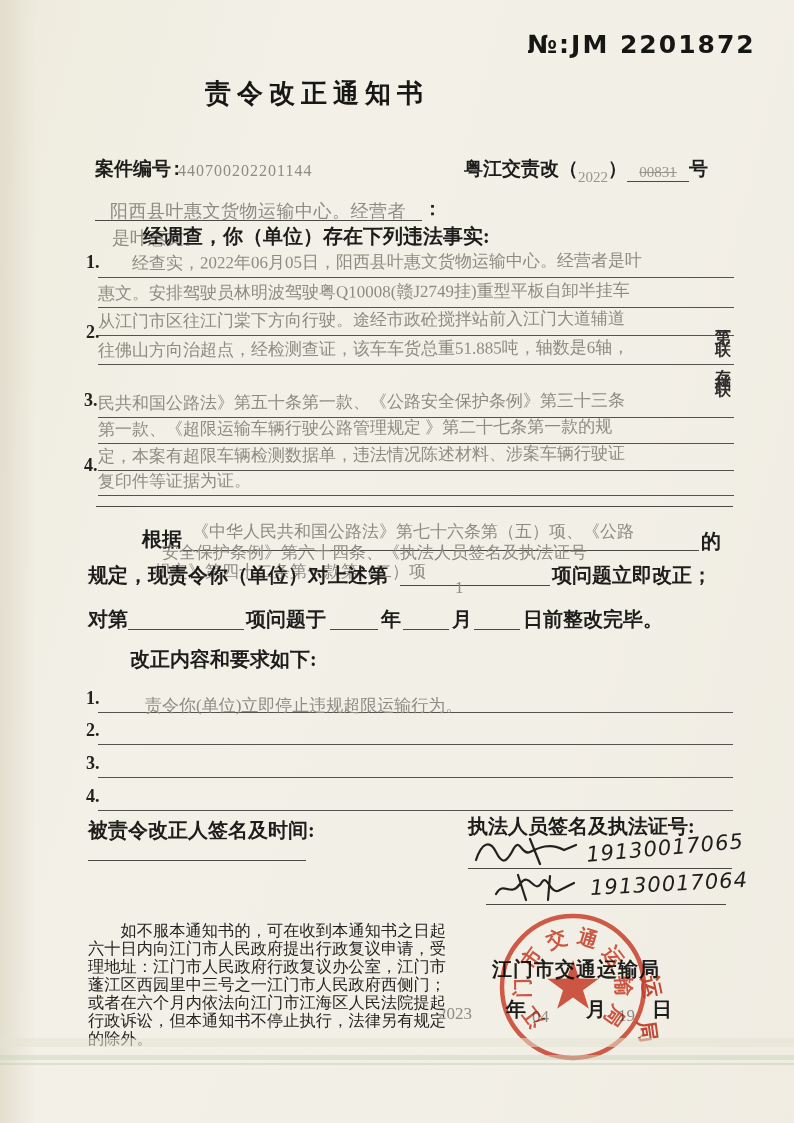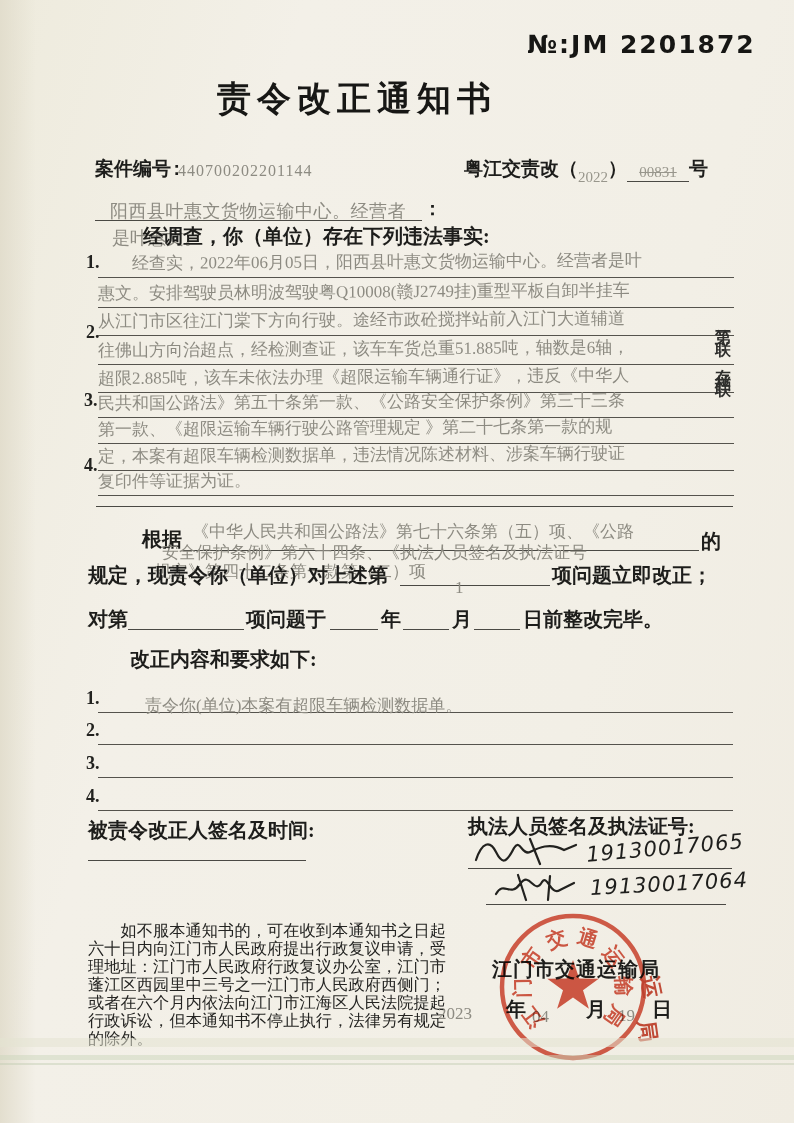--- a/index.html
+++ b/index.html
@@ -5,21 +5,21 @@
   html,body{margin:0;padding:0;background:#888;}
   .page{
     position:relative;width:794px;height:1123px;margin:0 auto;overflow:hidden;
     background:linear-gradient(105deg,#eeebdd 0%,#f3f0e8 28%,#f2efe6 70%,#f0ece2 100%);
     font-family:"Liberation Serif","DejaVu Serif",serif;color:#1b1b19;
   }
   .page::before{content:"";position:absolute;left:0;top:0;bottom:0;width:36px;
     background:linear-gradient(90deg,rgba(224,219,202,.85),rgba(224,219,202,0));pointer-events:none;}
   .abs{position:absolute;}
   .serial{font-family:"DejaVu Sans",sans-serif;font-size:25px;font-weight:600;letter-spacing:2px;color:#161614;}
-  .title{width:634px;text-align:center;font-size:34px;font-weight:700;letter-spacing:6px;color:#171715;padding-left:40px;}
+  .title{width:634px;text-align:center;font-size:26px;font-weight:700;letter-spacing:6px;color:#171715;}
   .printed{font-size:19px;font-weight:600;color:#1d1d1b;white-space:nowrap;}
   .printed-lg{font-size:20px;font-weight:600;color:#1d1d1b;white-space:nowrap;}
   .gray{color:#8d8b82;font-size:17px;white-space:nowrap;}
   .gray-sm{color:#98968c;font-size:15px;white-space:nowrap;}
   .rule{border-bottom:1.5px solid #4a4944;}
   .facts-row{left:98px;width:636px;height:27px;border-bottom:1.4px solid #55534d;overflow:visible;}
   .facts-row .gray{display:block;transform:rotate(-0.35deg);}
   .item-num{font-size:18px;font-weight:600;color:#22221f;}
   .corr-row{left:98px;width:635px;height:22px;border-bottom:1.4px solid #55534d;}
   .sig-num{font-family:"DejaVu Sans",sans-serif;font-style:italic;font-size:21px;color:#1e1e1c;letter-spacing:1px;white-space:nowrap;}
@@ -61,23 +61,20 @@
     </div>
   <div class="abs facts-row" style="top:280px;">
       <span class="gray">惠文。安排驾驶员林明波驾驶粤Q10008(赣J2749挂)重型平板自卸半挂车</span>
     </div>
   <div class="abs facts-row" style="top:308px;">
       <span class="gray">从江门市区往江门棠下方向行驶。途经市政砼搅拌站前入江门大道辅道</span>
     </div>
   <div class="abs facts-row" style="top:337px;">
       <span class="gray">往佛山方向治超点，经检测查证，该车车货总重51.885吨，轴数是6轴，</span>
     </div>
-  <div class="abs facts-row" style="top:365px;">
-      <span class="gray">超限2.885吨，该车未依法办理《超限运输车辆通行证》，违反《中华人</span>
-    </div>
   <div class="abs facts-row" style="top:390px;">
       <span class="gray">民共和国公路法》第五十条第一款、《公路安全保护条例》第三十三条</span>
     </div>
   <div class="abs facts-row" style="top:416px;">
       <span class="gray">第一款、《超限运输车辆行驶公路管理规定 》第二十七条第一款的规</span>
     </div>
   <div class="abs facts-row" style="top:443px;">
       <span class="gray">定，本案有超限车辆检测数据单，违法情况陈述材料、涉案车辆行驶证</span>
     </div>
   <div class="abs facts-row" style="top:468px;">
@@ -103,21 +100,21 @@
   <div class="abs rule" style="left:330px;top:604px;width:48px;height:25px;"></div>
   <div class="abs printed-lg" style="left:381px;top:606px;">年</div>
   <div class="abs rule" style="left:403px;top:604px;width:46px;height:25px;"></div>
   <div class="abs printed-lg" style="left:452px;top:606px;">月</div>
   <div class="abs rule" style="left:474px;top:604px;width:46px;height:25px;"></div>
   <div class="abs printed-lg" style="left:523px;top:606px;">日前整改完毕。</div>
 
   <div class="abs printed-lg" style="left:130px;top:646px;">改正内容和要求如下:</div>
   <div class="abs item-num" style="left:86px;top:688px;">1.</div>
   <div class="abs corr-row" style="top:690px;"></div>
-  <div class="abs gray" style="left:145px;top:694px;">责令你(单位)本案有超限车辆检测数据单。</div>
+  <div class="abs gray" style="left:145px;top:694px;">责令你(单位)立即停止违规超限运输行为。</div>
   <div class="abs item-num" style="left:86px;top:720px;">2.</div>
   <div class="abs corr-row" style="top:722px;"></div>
   <div class="abs item-num" style="left:86px;top:753px;">3.</div>
   <div class="abs corr-row" style="top:755px;"></div>
   <div class="abs item-num" style="left:86px;top:786px;">4.</div>
   <div class="abs corr-row" style="top:788px;"></div>
 
   <div class="abs printed-lg" style="left:88px;top:817px;">被责令改正人签名及时间:</div>
   <div class="abs rule" style="left:88px;top:836px;width:218px;height:24px;"></div>
 

